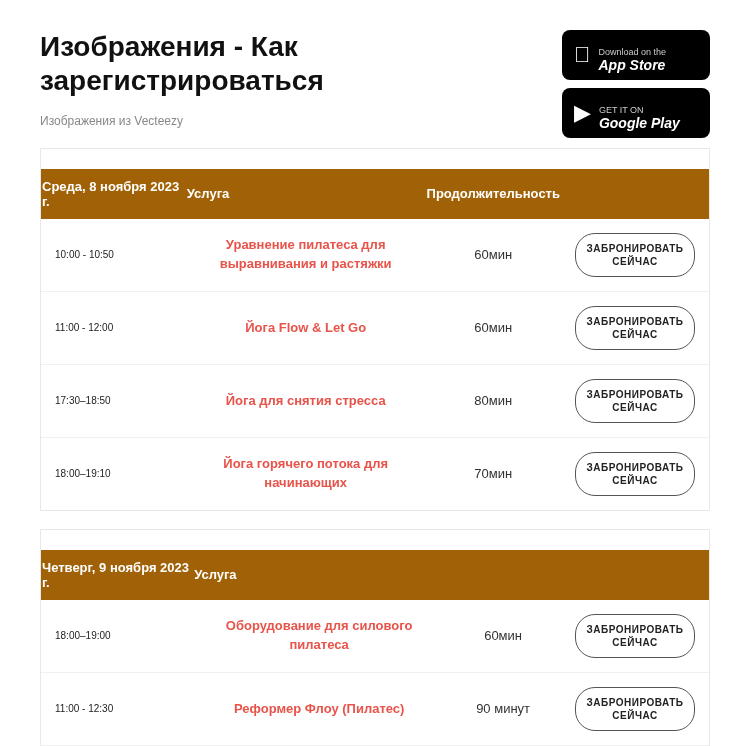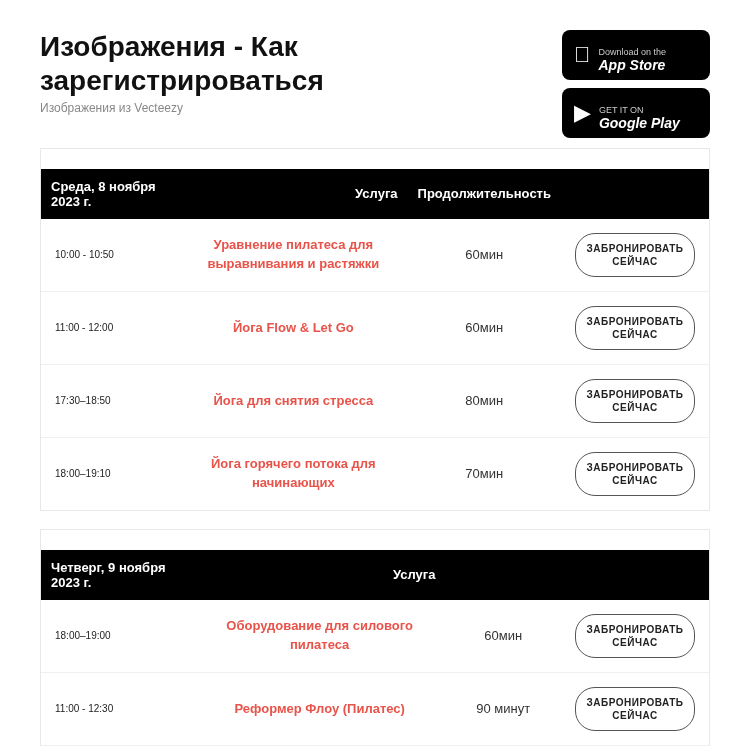--- a/index.html
+++ b/index.html
@@ -20,21 +20,21 @@
     .header-left h1 {
       font-size: 28px;
       font-weight: 700;
       line-height: 1.2;
       color: #111;
       max-width: 340px;
     }
     .header-left .subtitle {
       font-size: 12px;
       color: #888;
-      margin-top: 4px;
+      margin-top: 17px;
     }
     .header-right {
       display: flex;
       flex-direction: column;
       gap: 8px;
       align-items: flex-end;
     }
     .store-badge {
       display: flex;
       align-items: center;
@@ -68,31 +68,31 @@
       color: #fff;
       font-style: italic;
     }
     .schedule-table {
       width: 100%;
       border-collapse: collapse;
       margin-top: 20px;
       font-size: 13px;
     }
     .day-header td {
-      background: #000000;
+      background: #a16207;
       color: #fff;
       font-weight: 600;
-      padding: 10px 10px;
+      padding: 10px 1px;
       font-size: 13px;
     }
     .day-header td:first-child {
       width: 160px;
     }
     .day-header td:nth-child(2) {
-      text-align: right;
+      text-align: left;
       width: 260px;
     }
     .day-header td:nth-child(3) {
       text-align: center;
       width: 120px;
     }
     .day-header td:nth-child(4) {
       width: 140px;
     }
     .schedule-row td {

